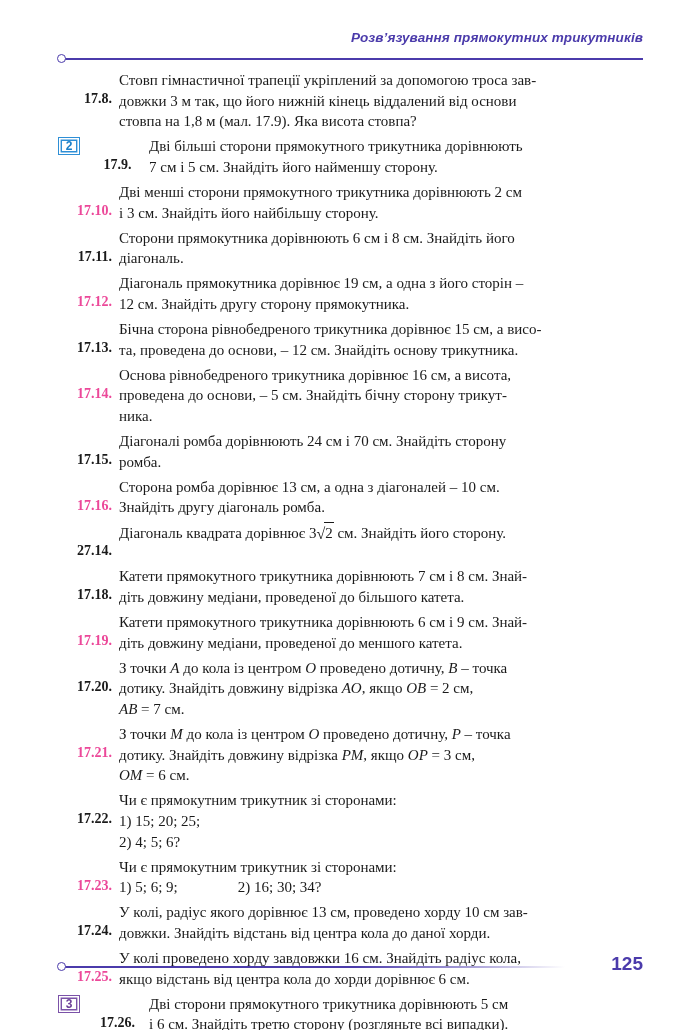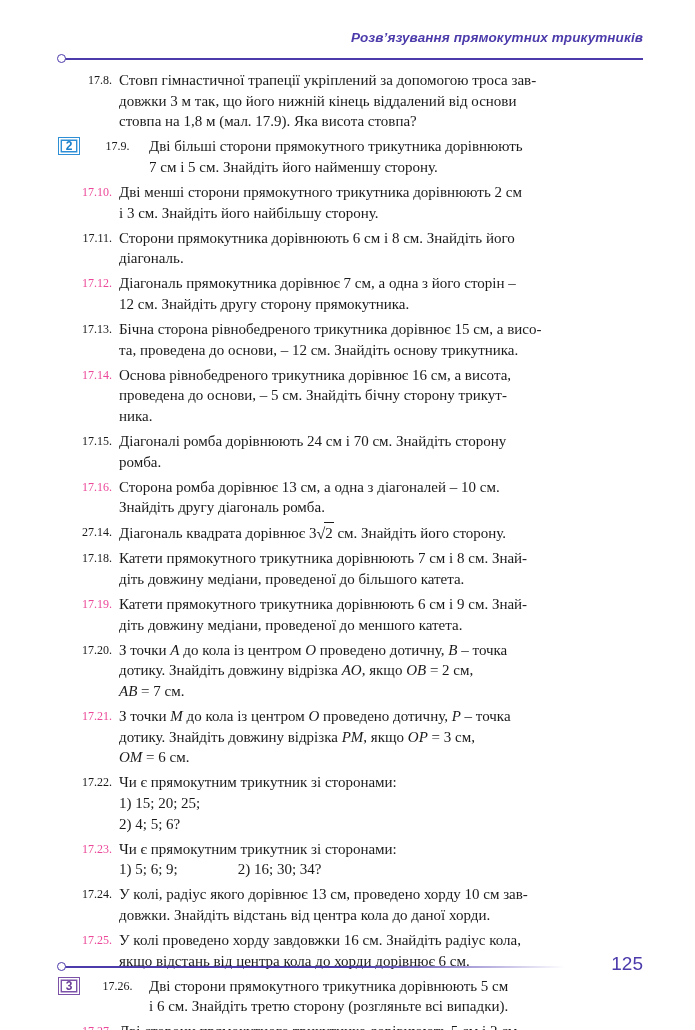--- a/index.html
+++ b/index.html
@@ -102,25 +102,26 @@
   }
   .level-badge.purple {
     border-color: #7b52a8;
     color: #6a3d96;
     box-shadow: inset 0 0 0 1.6px #ffffff, inset 0 0 0 3px #7b52a8;
   }
   .ex-num {
     flex: 0 0 auto;
     width: 57px;
     text-align: right;
-    font-weight: normal;
-    font-size: 12px;
+    font-weight: bold;
+    font-size: 14px;
     line-height: 20.6px;
     margin-left: 55px;
     white-space: nowrap;
+    margin-top: 19px;
   }
   .exercise.has-badge .ex-num {
     margin-left: 90px;
     width: 55px;
     text-align: center;
   }
   .ex-num.cyan { color: #ec4899; }
   .ex-body {
     flex: 1 1 auto;
     padding-left: 7px;
@@ -188,21 +189,21 @@
     height: 7px;
     border: 1.7px solid #4b3bab;
     border-radius: 50%;
     background: #ffffff;
   }
   .page-number {
     position: absolute;
     right: 0;
     top: -9px;
     font-family: "Liberation Sans", "DejaVu Sans", sans-serif;
-    font-weight: normal;
+    font-weight: bold;
     font-size: 19px;
     color: #4b3bab;
   }
 </style>
 </head>
 <body>
 
 <div class="page-header">
   <div class="header-title">Розв’язування прямокутних трикутників</div>
   <div class="header-rule-wrap">
@@ -240,21 +241,21 @@
     <div class="exercise">
       <div class="ex-num">17.11.</div>
       <div class="ex-body">
         <span class="ln">Сторони прямокутника дорівнюють 6 см і 8 см. Знайдіть його</span>
         <span class="ln">діагональ.</span>
       </div>
     </div>
     <div class="exercise">
       <div class="ex-num cyan">17.12.</div>
       <div class="ex-body">
-        <span class="ln">Діагональ прямокутника дорівнює 7 см, а одна з його сторін –</span>
+        <span class="ln">Діагональ прямокутника дорівнює 19 см, а одна з його сторін –</span>
         <span class="ln">12 см. Знайдіть другу сторону прямокутника.</span>
       </div>
     </div>
     <div class="exercise">
       <div class="ex-num">17.13.</div>
       <div class="ex-body">
         <span class="ln">Бічна сторона рівнобедреного трикутника дорівнює 15 см, а висо-</span>
         <span class="ln">та, проведена до основи, – 12 см. Знайдіть основу трикутника.</span>
       </div>
     </div>

